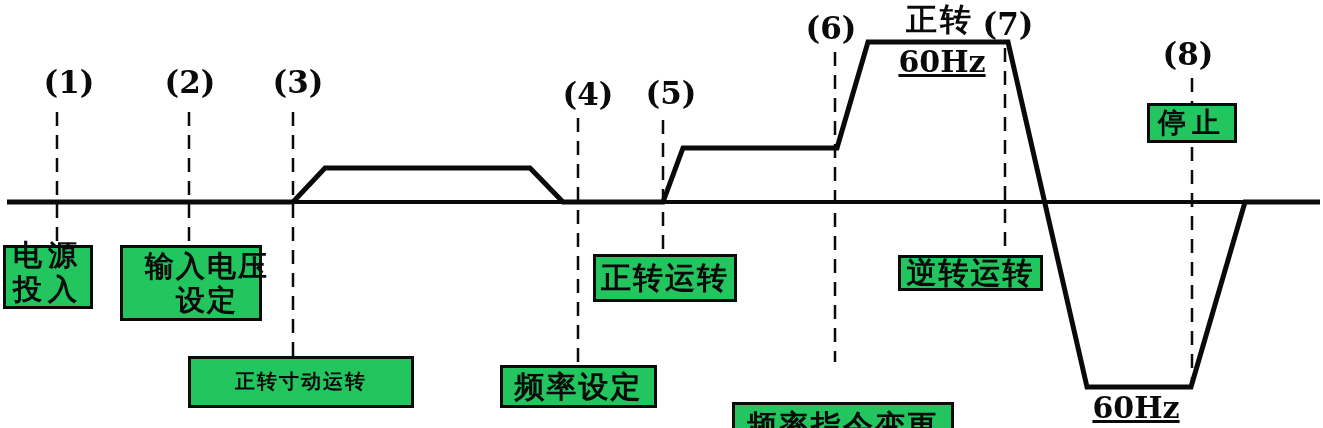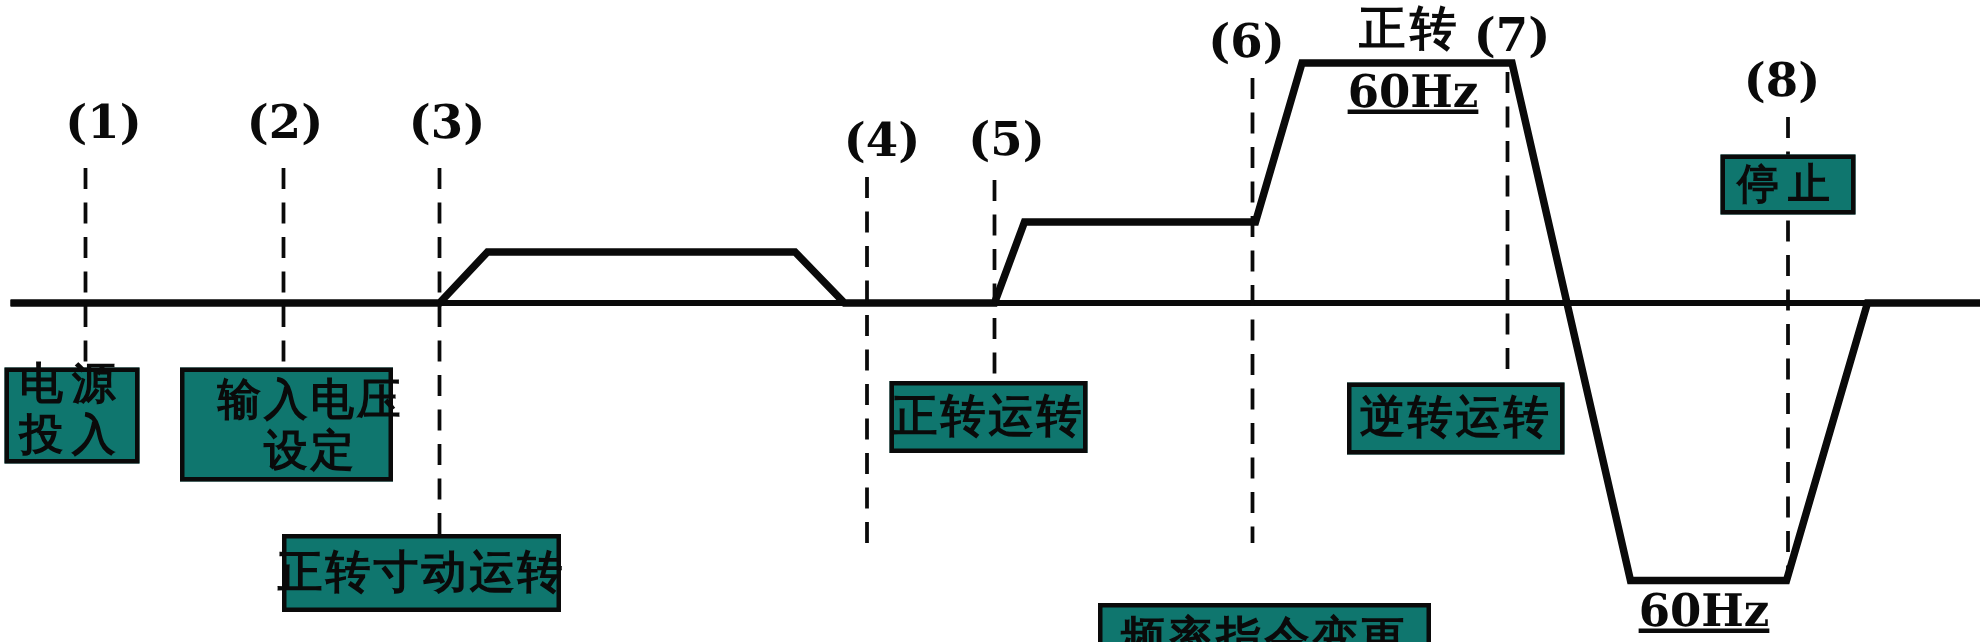--- a/index.html
+++ b/index.html
@@ -7,21 +7,21 @@
     position:relative;width:1323px;height:428px;background:#ffffff;
     font-family:"DejaVu Sans",sans-serif;color:#0a0a0a;overflow:hidden;
   }
   .wave-svg{position:absolute;left:0;top:0;width:1323px;height:428px;}
   .marker{
     position:absolute;width:64px;text-align:center;
     font-family:"DejaVu Serif",serif;font-size:31px;font-weight:600;
     white-space:nowrap;line-height:1.05;
   }
   .stepbox{
-    position:absolute;box-sizing:border-box;border:3px solid #0a0a0a;background:#0f766e;
+    position:absolute;box-sizing:border-box;border:3px solid #0a0a0a;background:#22c55e;
     display:flex;flex-direction:column;align-items:center;justify-content:center;
     font-weight:bold;text-align:center;
   }
   .stepbox .ln{display:block;line-height:1.18;white-space:nowrap;}
   .ann{
     position:absolute;font-weight:bold;text-align:center;white-space:nowrap;line-height:1.0;
   }
   .ann.freq{font-family:"DejaVu Serif",serif;text-decoration:underline;}
 </style>
 </head>
@@ -59,34 +59,37 @@
   <div class="stepbox" style="left:3px;top:245px;width:90px;height:64px;font-size:29px;letter-spacing:6px;justify-content:flex-end;">
     <span class="ln">电源</span>
     <span class="ln">投入</span>
   </div>
 
   <div class="stepbox" style="left:120px;top:245px;width:142px;height:76px;font-size:29px;letter-spacing:2px;padding-left:32px;">
     <span class="ln">输入电压</span>
     <span class="ln">设定</span>
   </div>
 
-  <div class="stepbox" style="left:188px;top:356px;width:186px;height:52px;font-size:30px;letter-spacing:2px;">
+  <div class="stepbox" style="left:188px;top:356px;width:226px;height:52px;font-size:20px;letter-spacing:2px;">
     <span class="ln">正转寸动运转</span>
   </div>
 
+  <div class="stepbox" style="left:500px;top:365px;width:157px;height:43px;font-size:30px;letter-spacing:2px;">
+    <span class="ln">频率设定</span>
+  </div>
 
-  <div class="stepbox" style="left:593px;top:254px;width:132px;height:48px;font-size:30px;letter-spacing:2px;">
+  <div class="stepbox" style="left:593px;top:254px;width:144px;height:48px;font-size:30px;letter-spacing:2px;">
     <span class="ln">正转运转</span>
   </div>
 
   <div class="stepbox" style="left:732px;top:362px;width:222px;height:47px;font-size:30px;letter-spacing:2px;margin-top:40px;">
     <span class="ln">频率指令变更</span>
   </div>
 
-  <div class="stepbox" style="left:898px;top:255px;width:145px;height:48px;font-size:30px;letter-spacing:2px;">
+  <div class="stepbox" style="left:898px;top:255px;width:145px;height:36px;font-size:30px;letter-spacing:2px;">
     <span class="ln">逆转运转</span>
   </div>
 
   <div class="stepbox" style="left:1147px;top:103px;width:90px;height:40px;font-size:28px;letter-spacing:6px;">
     <span class="ln">停止</span>
   </div>
 
   <div class="ann" style="left:898px;top:4px;width:84px;font-size:31px;letter-spacing:3px;text-align:center;">正转</div>
   <div class="ann freq" style="left:898px;top:47px;width:88px;font-size:30px;">60Hz</div>
   <div class="ann freq" style="left:1090px;top:393px;width:92px;font-size:30px;">60Hz</div>

